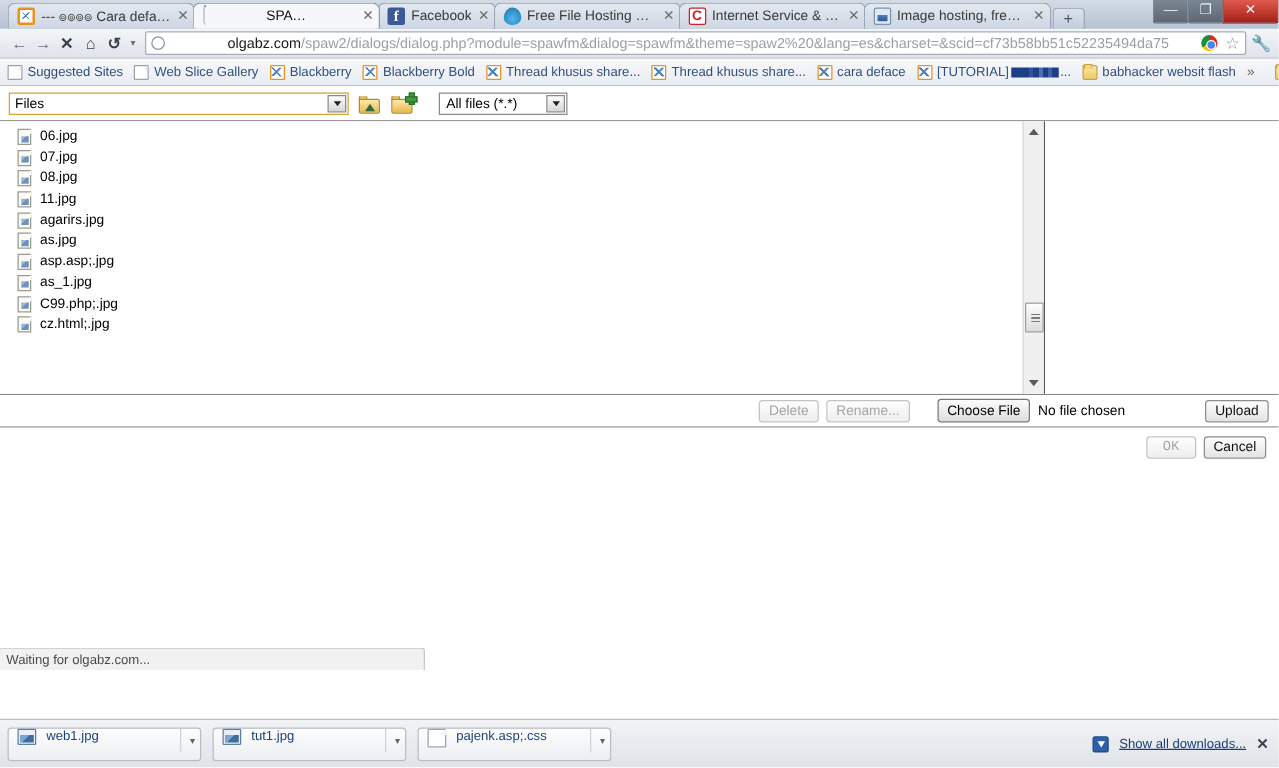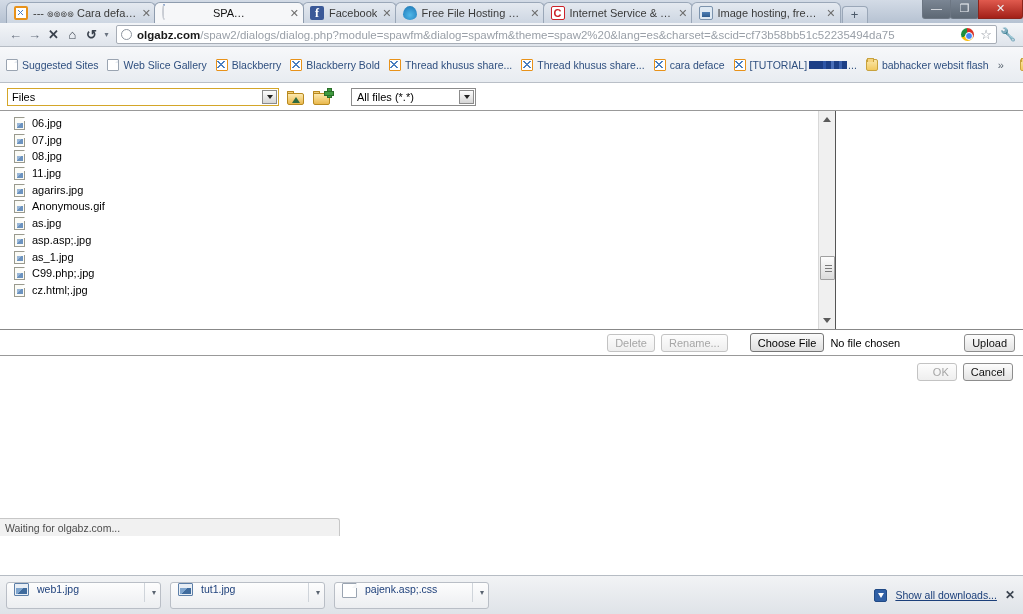--- a/index.html
+++ b/index.html
@@ -211,37 +211,37 @@
     border-radius: 50%;
     margin-right: 5px;
     flex: 0 0 auto;
   }
   .url {
     font-size: 11.5px;
     color: #9aa0a8;
     white-space: nowrap;
     overflow: hidden;
   }
-  .url b { color: #1a1a1a; font-weight: bold; }
+  .url b { color: #1a1a1a; font-weight: normal; margin-left: 45px; }
   .omni-right { margin-left: auto; display: flex; align-items: center; gap: 6px; padding-left:6px;}
   .chrome-logo {
     width: 13px; height: 13px; border-radius: 50%;
     background: conic-gradient(#d93025 0deg 120deg, #fbbc04 120deg 240deg, #1e8e3e 240deg 360deg);
     position: relative;
   }
   .chrome-logo:after {
     content:""; position:absolute; left:3.5px; top:3.5px; width:6px; height:6px;
     border-radius:50%; background:#4285f4; border:1px solid #fff;
   }
   .star { color: #8b929b; font-size: 13px; line-height: 1; }
   .wrench { color: #5d656f; font-size: 13px; line-height: 1; }
 
   
   .bookmarks {
-    height: 36px;
+    height: 22px;
     background: linear-gradient(#f7f8fa, #e8ecf1);
     border-bottom: 1px solid #b9bfc7;
     display: flex;
     align-items: center;
     padding: 0 6px;
     font-size: 10.5px;
     color: #2f4f7f;
     flex: 0 0 auto;
     white-space: nowrap;
     overflow: hidden;
@@ -366,21 +366,21 @@
     position: absolute; right: -1px; top: 0px;
     width: 8px; height: 8px; z-index: 3;
   }
   .green-plus:before, .green-plus:after {
     content:""; position:absolute; background:#3f9b3f; border:0.5px solid #2a6e2a;
   }
   .green-plus:before { left:3px; top:0; width:3px; height:8px; }
   .green-plus:after  { left:0; top:3px; width:8px; height:3px; }
 
   .filter-sel {
-    width: 125px; height: 18px;
+    width: 103px; height: 18px;
     margin-left: 20px;
     border: 1px solid #8b8b8b;
     background: #fff;
     display: flex; align-items: center;
     font-size: 11px; color: #000;
     padding-left: 5px;
     position: relative;
   }
   .filter-sel .arrowbox {
     position: absolute; right: 1px; top: 1px;
@@ -527,21 +527,21 @@
     margin-left: 6px;
   }
   .btn-upload { margin-left: 64px; }
 
   .fm-okrow {
     display: flex;
     justify-content: flex-end;
     align-items: center;
     padding: 7px 10px 0 0;
   }
-  .btn-ok { min-width: 40px; text-align: right; }
+  .btn-ok { min-width: 40px; text-align: center; font-family: Liberation Mono, monospace; }
   .btn-cancel { min-width: 44px; text-align: center; }
 
   
   .statusbubble {
     position: absolute;
     left: 0; bottom: 39px;
     height: 18px;
     min-width: 340px;
     background: #f1f1f1;
     border: 1px solid #c7c7c7;
@@ -807,24 +807,20 @@
           <div class="frow">
             <span class="ficon img"></span>
             <span>11.jpg</span>
           </div>
           <div class="frow">
             <span class="ficon img"></span>
             <span>agarirs.jpg</span>
           </div>
           <div class="frow">
             <span class="ficon img"></span>
-            <span>Anonymous.gif</span>
-          </div>
-          <div class="frow">
-            <span class="ficon img"></span>
             <span>as.jpg</span>
           </div>
           <div class="frow">
             <span class="ficon img"></span>
             <span>asp.asp;.jpg</span>
           </div>
           <div class="frow">
             <span class="ficon img"></span>
             <span>as_1.jpg</span>
           </div>

